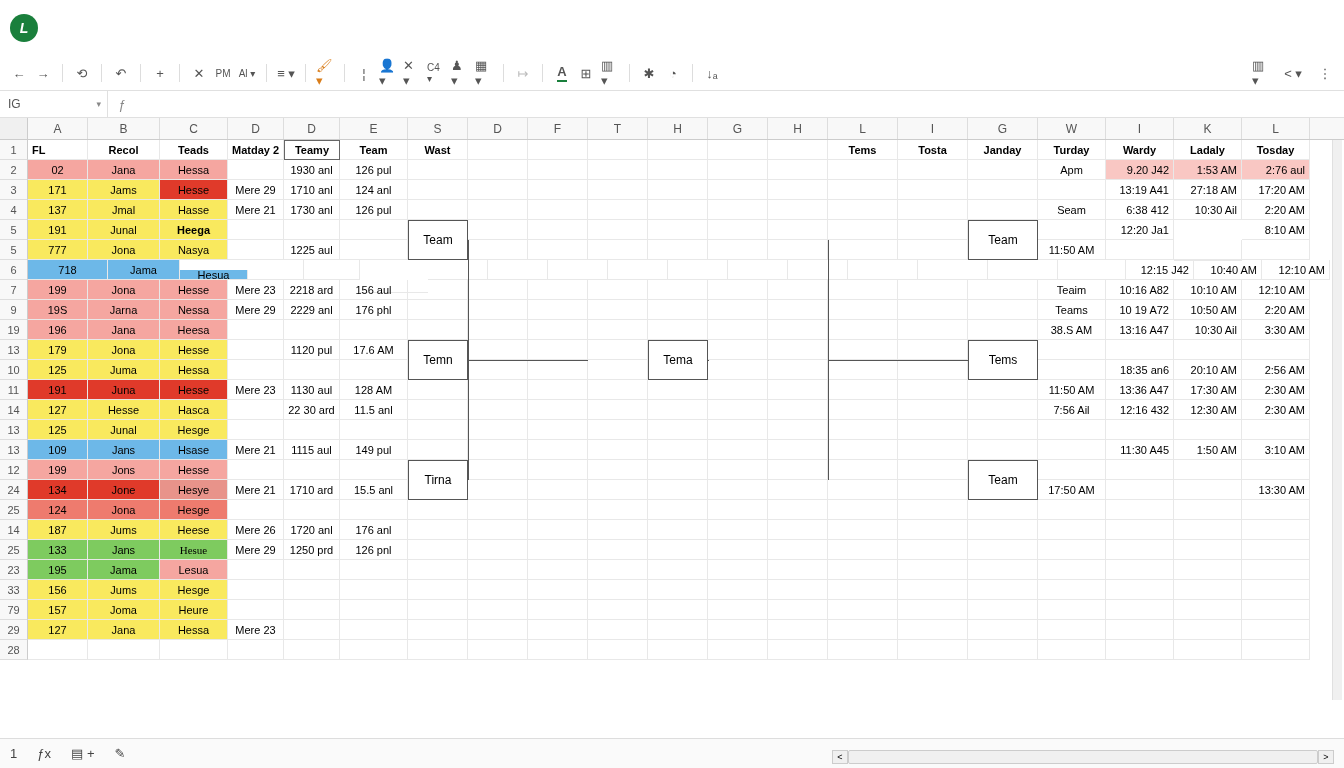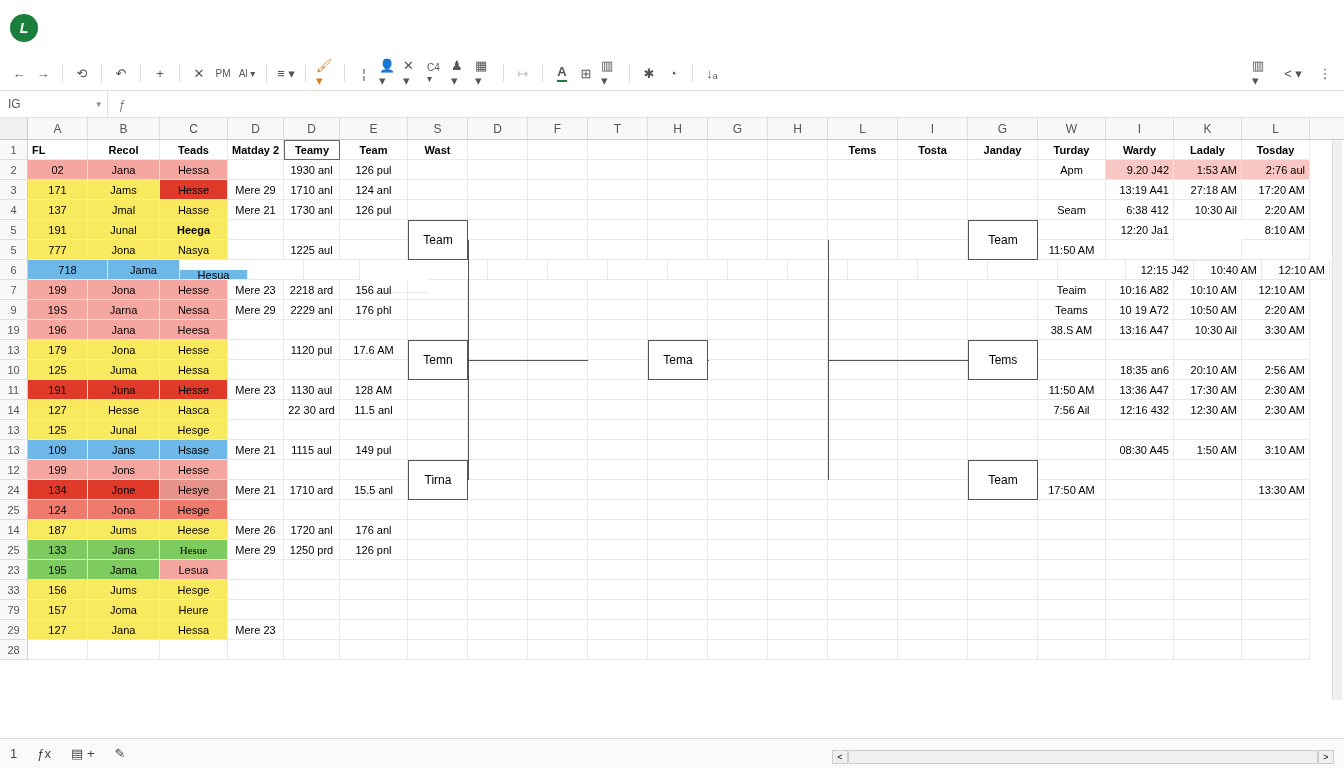--- a/index.html
+++ b/index.html
@@ -503,21 +503,21 @@
         <div class="cell " style="width: 60px;"></div>
         <div class="cell " style="width: 60px;"></div>
         <div class="cell " style="width: 60px;"></div>
         <div class="cell " style="width: 60px;"></div>
         <div class="cell " style="width: 60px;"></div>
         <div class="cell " style="width: 60px;"></div>
         <div class="cell " style="width: 70px;"></div>
         <div class="cell " style="width: 70px;"></div>
         <div class="cell " style="width: 70px;"></div>
         <div class="cell c" style="width: 68px;"></div>
-        <div class="cell r" style="width: 68px;">08:30 A45</div>
+        <div class="cell r" style="width: 68px;">11:30 A45</div>
         <div class="cell r" style="width: 68px;">1:50 AM</div>
         <div class="cell r" style="width: 68px;">3:10 AM</div>
       </div>
       <div class="row">
         <div class="rh">12</div>
         <div class="cell c pink" style="width: 60px;">199</div>
         <div class="cell c pink" style="width: 72px;">Jons</div>
         <div class="cell c pink" style="width: 68px;">Hesse</div>
         <div class="cell c" style="width: 56px;"></div>
         <div class="cell c" style="width: 56px;"></div>

